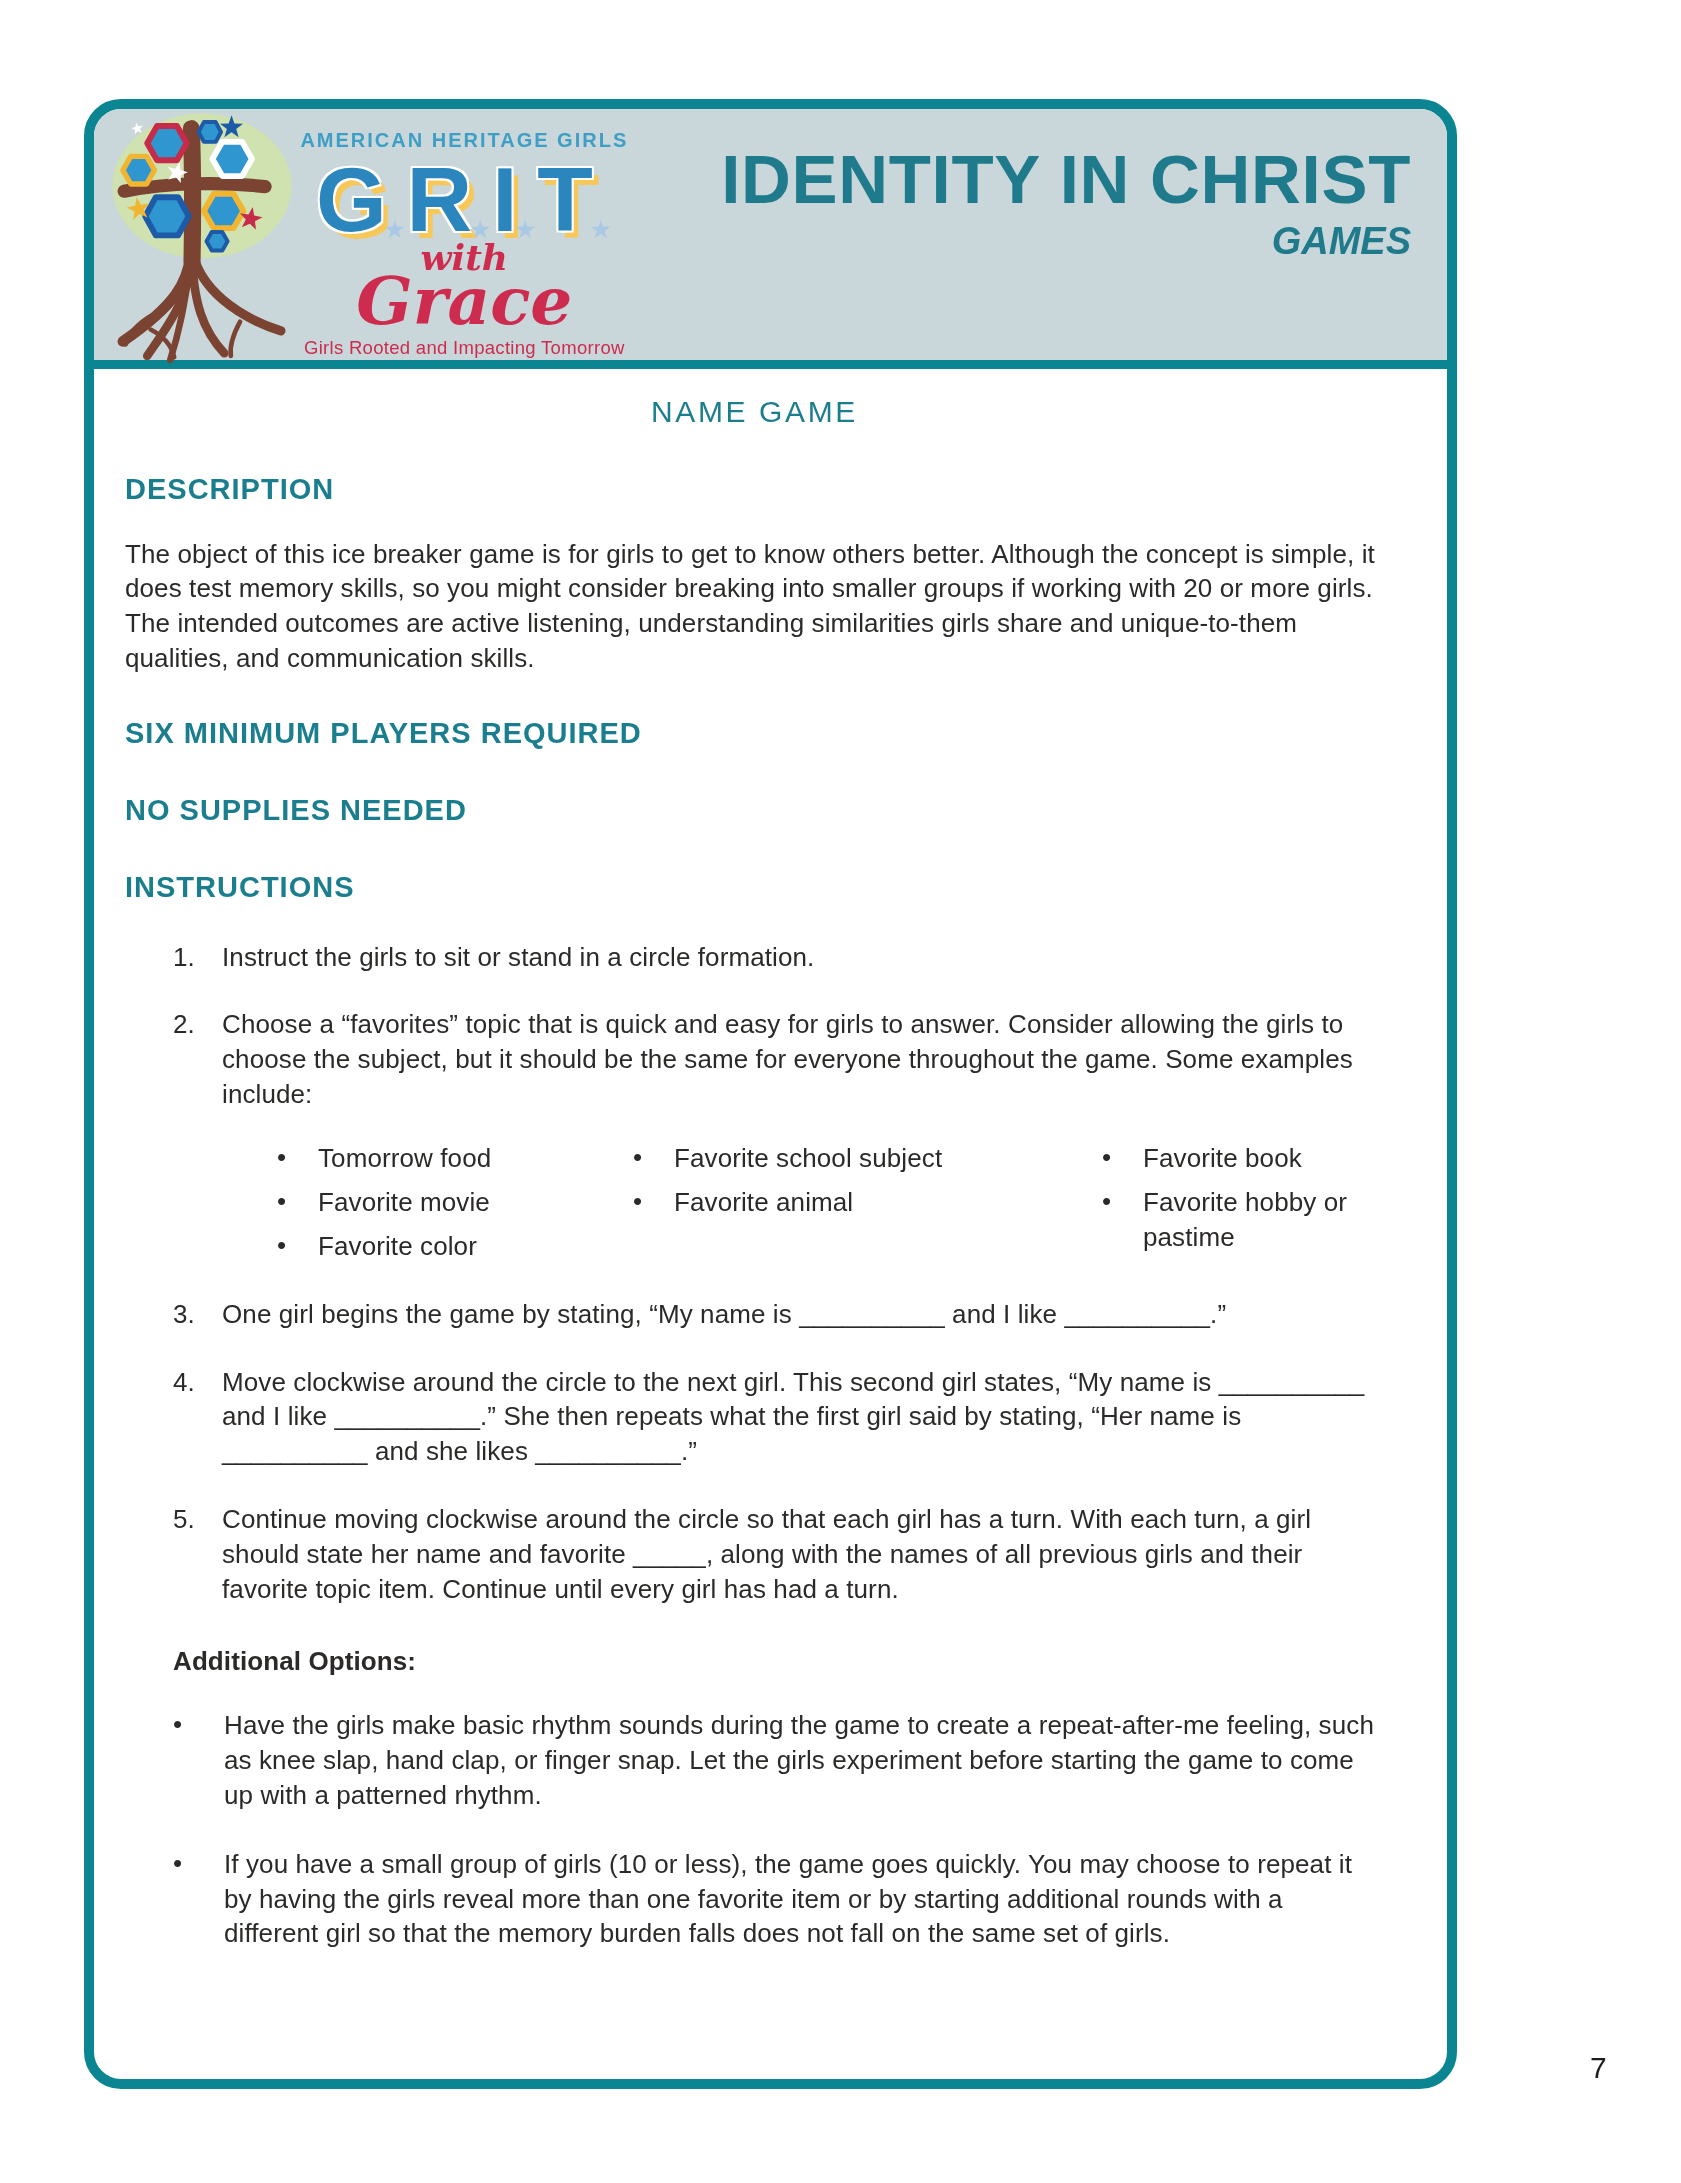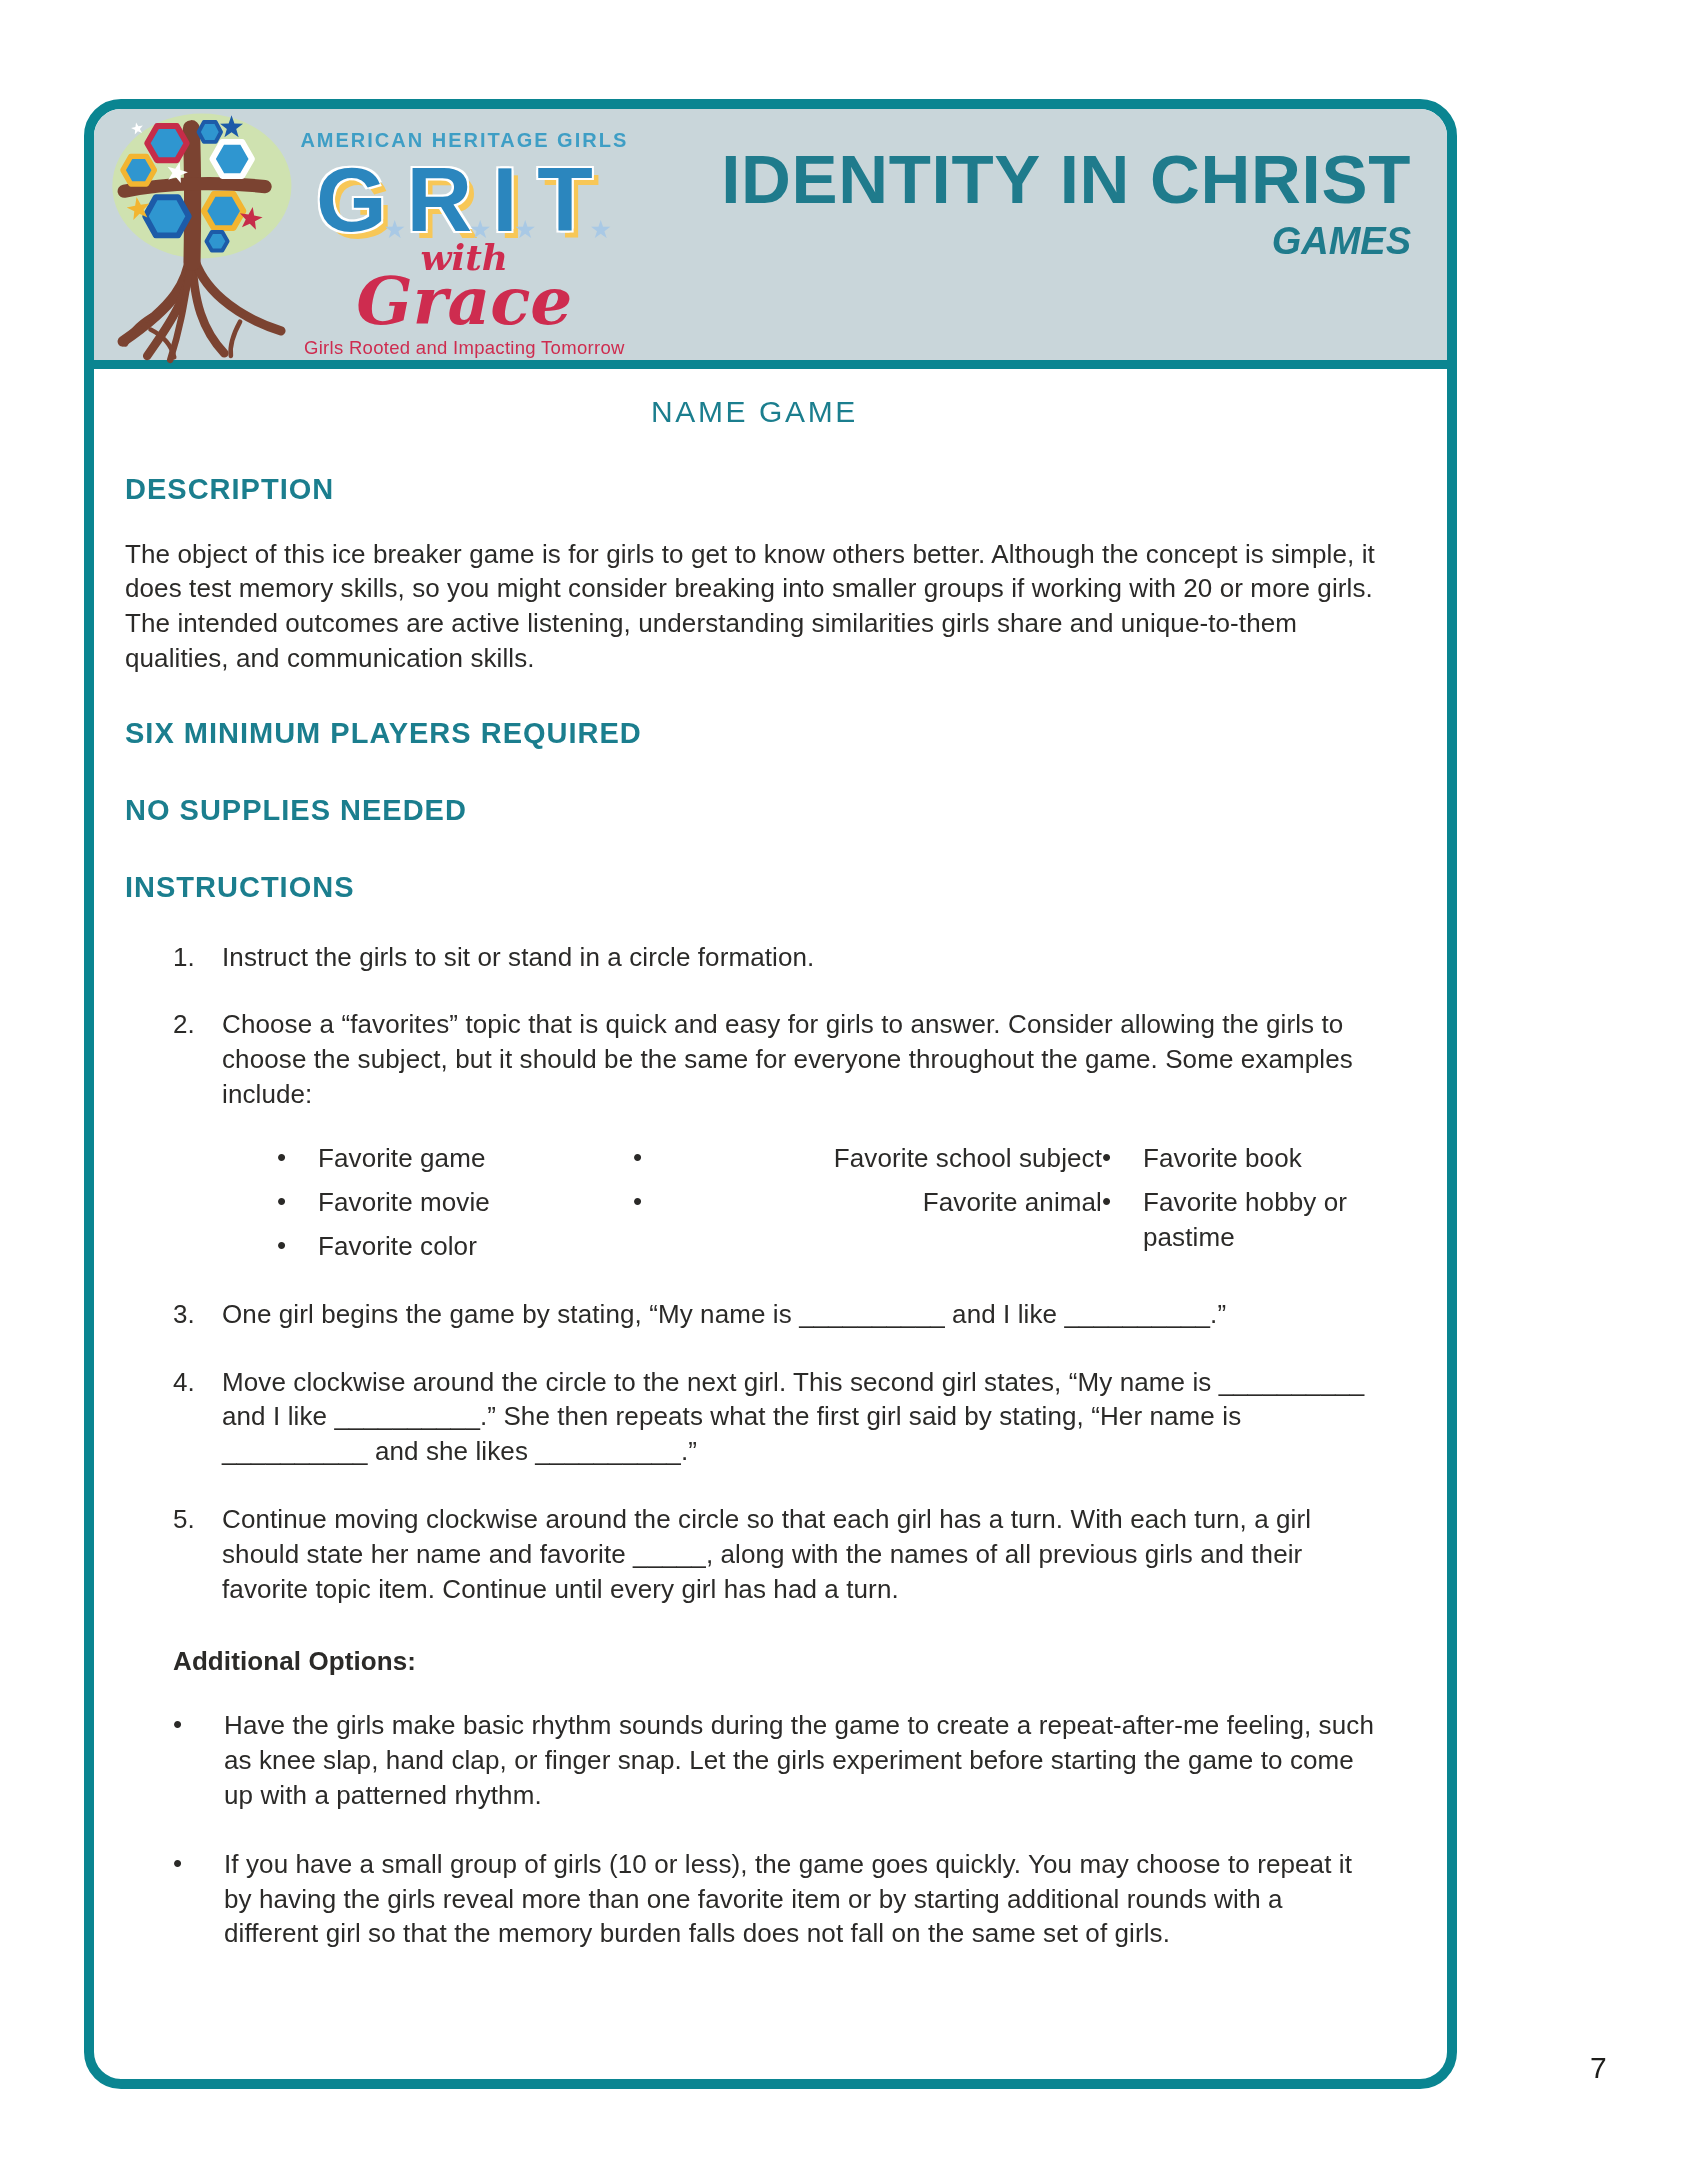--- a/index.html
+++ b/index.html
@@ -85,21 +85,21 @@
   .step { display:flex; margin-top:33px; }
   .step-num { flex:0 0 49px; margin-left:48px; }
   .step-text { flex:1; max-width:1296px; }
 
   .examples { display:flex; margin-top:29px; margin-left:152px; }
   .examples ul { list-style:none; margin:0; padding:0; }
   .examples li { position:relative; padding-left:41px; }
   .examples li + li { margin-top:9.2px; }
   .examples li::before { content:"•"; position:absolute; left:0; top:-1.3px; font-size:26px; }
   .ex-col1 { width:356px; }
-  .ex-col2 { width:469px;text-align:right; }
+  .ex-col2 { width:469px; }
   .ex-col3 { flex:1; }
 
   .add-heading { font-weight:700; margin-top:37px; margin-left:48px; }
   .add-bullets { list-style:none; margin:30px 0 0; padding:0; }
   .add-bullets li {
     position:relative; margin-left:48px; padding-left:51px; max-width:1345px;
   }
   .add-bullets li::before { content:"•"; position:absolute; left:0; top:-1.3px; }
   .add-bullets li + li { margin-top:34px; }
 
@@ -194,21 +194,21 @@
       <div class="step-text">Instruct the girls to sit or stand in a circle formation.</div>
     </div>
 
     <div class="step">
       <span class="step-num">2.</span>
       <div class="step-text">Choose a “favorites” topic that is quick and easy for girls to answer. Consider allowing the girls to choose the subject, but it should be the same for everyone throughout the game. Some examples include:</div>
     </div>
 
     <div class="examples">
       <ul class="ex-col1">
-        <li>Favorite game</li>
+        <li>Tomorrow food</li>
         <li>Favorite movie</li>
         <li>Favorite color</li>
       </ul>
       <ul class="ex-col2">
         <li>Favorite school subject</li>
         <li>Favorite animal</li>
       </ul>
       <ul class="ex-col3">
         <li>Favorite book</li>
         <li>Favorite hobby or pastime</li>

